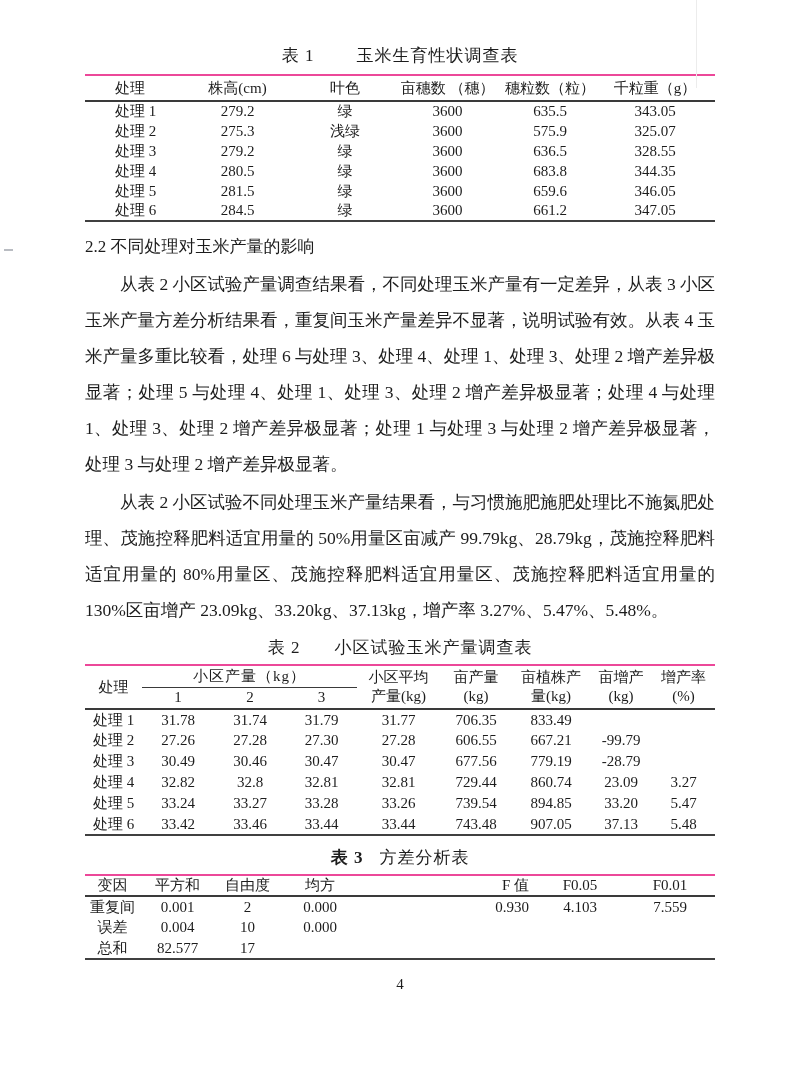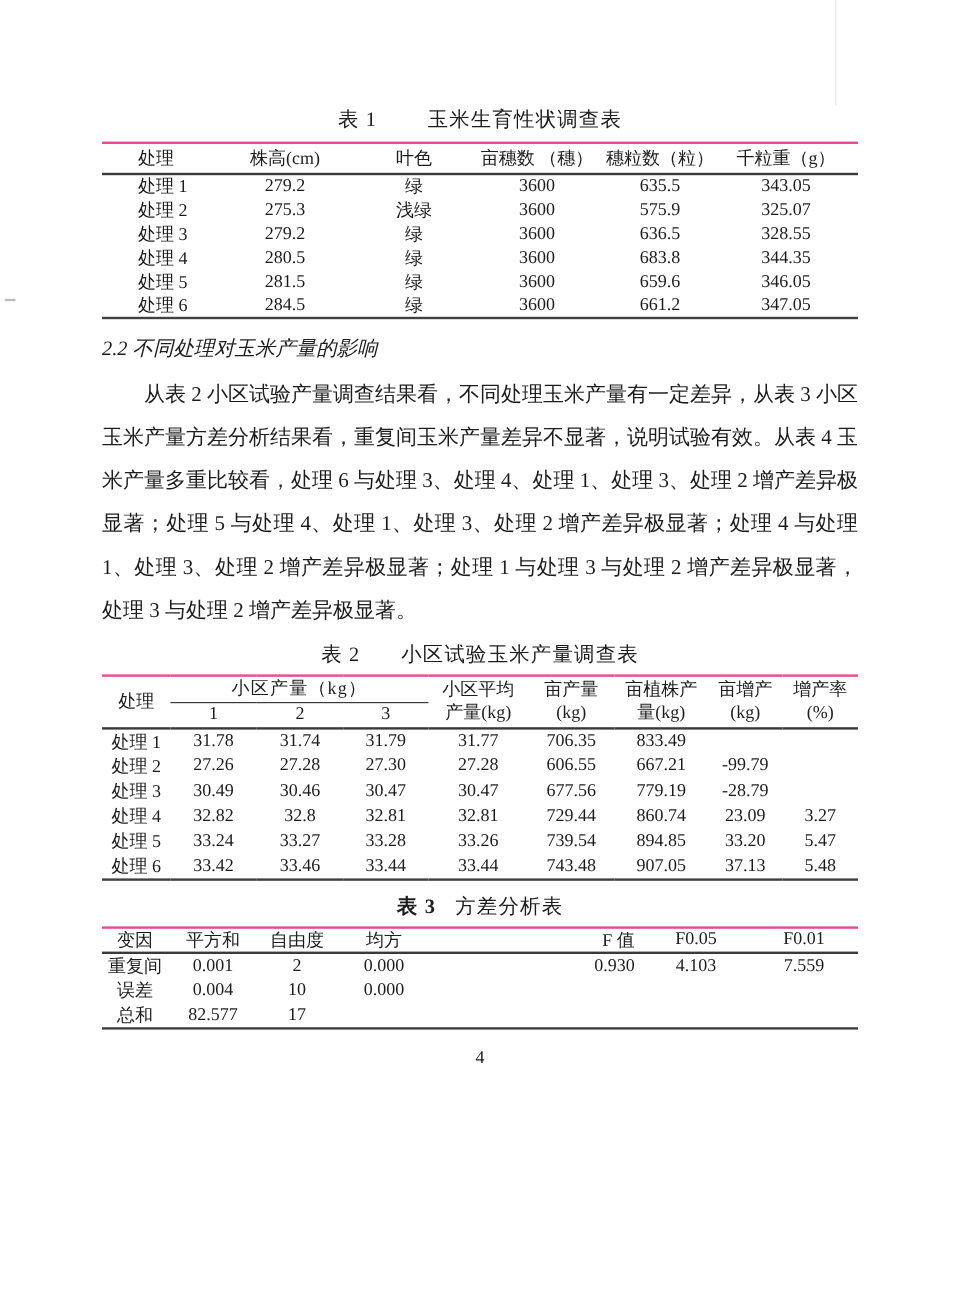--- a/index.html
+++ b/index.html
@@ -10,21 +10,21 @@
   }
   .page {
     position:relative;
     width:800px; height:1076px;
     background:#ffffff;
     overflow:hidden;
   }
   .content {
     width:630px;
     margin:0 auto;
-    padding-top:88px;
+    padding-top:44px;
   }
   
   .artifact-vline { position:absolute; left:696px; top:0; width:1px; height:88px; background:#ececec; }
   .artifact-dash  { position:absolute; left:4px;  top:249px; width:9px; height:2px; background:#b9bcc2; }
 
   
   .caption { text-align:center; font-size:17px; height:24px; line-height:24px; letter-spacing:1px; }
   .cap-label { display:inline-block; }
   .gap-lg { margin-right:42px; }
   .gap-md { margin-right:34px; }
@@ -57,21 +57,21 @@
   .t2 tbody td { height:21px; text-align:center; }
   .t2 td:first-child { text-align:left; padding-left:8px; }
 
   
   .t3 { margin-top:4px; }
   .t3 thead th { border-bottom:2px solid #3a3a3a; height:14px; text-align:center; }
   .t3 tbody td { height:21px; text-align:center; }
   .t3 td:nth-child(5), .t3 th:nth-child(5) { text-align:right; padding-right:6px; }
 
   
-  .heading { margin-top:14px; font-size:17px; height:22px; line-height:22px;font-style:italic; }
+  .heading { margin-top:14px; font-size:17px; height:22px; line-height:22px; }
   .para {
     margin-top:8px;
     font-size:17.5px;
     line-height:36px;
     text-align:justify;
     text-indent:2em;
   }
   .para2 { margin-top:2px; }
 
   .pagenum { margin-top:16px; text-align:center; font-size:15px; height:20px; }
@@ -155,20 +155,21 @@
             <td>绿</td>
             <td>3600</td>
             <td>661.2</td>
             <td>347.05</td>
           </tr>
         </tbody>
     </table>
 
     <div class="heading">2.2 不同处理对玉米产量的影响</div>
     <p class="para">从表 2 小区试验产量调查结果看，不同处理玉米产量有一定差异，从表 3 小区玉米产量方差分析结果看，重复间玉米产量差异不显著，说明试验有效。从表 4 玉米产量多重比较看，处理 6 与处理 3、处理 4、处理 1、处理 3、处理 2 增产差异极显著；处理 5 与处理 4、处理 1、处理 3、处理 2 增产差异极显著；处理 4 与处理 1、处理 3、处理 2 增产差异极显著；处理 1 与处理 3 与处理 2 增产差异极显著，处理 3 与处理 2 增产差异极显著。</p>
+    <p class="para para2">从表 2 小区试验不同处理玉米产量结果看，与习惯施肥施肥处理比不施氮肥处理、茂施控释肥料适宜用量的 50%用量区亩减产 99.79kg、28.79kg，茂施控释肥料适宜用量的 80%用量区、茂施控释肥料适宜用量区、茂施控释肥料适宜用量的 130%区亩增产 23.09kg、33.20kg、37.13kg，增产率 3.27%、5.47%、5.48%。</p>
 
     <div class="caption" style="margin-top:8px">
       <span class="cap-label gap-md">表 2</span><span>小区试验玉米产量调查表</span>
     </div>
 
     <table class="t t2">
       <colgroup>
         <col style="width:57px">
           <col style="width:72px">
           <col style="width:72px">

